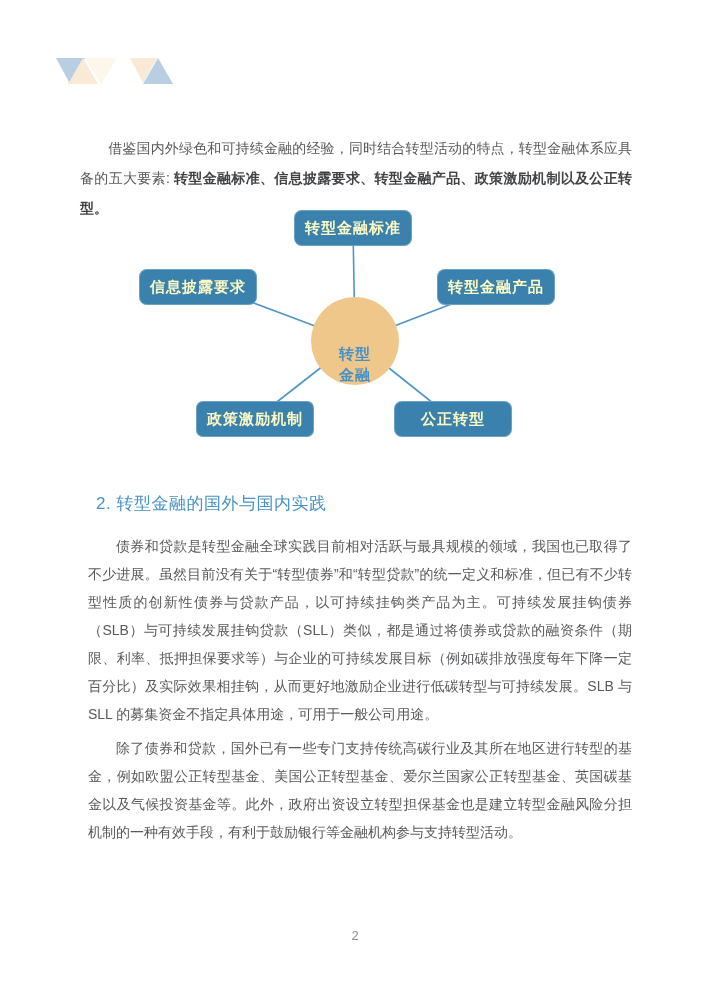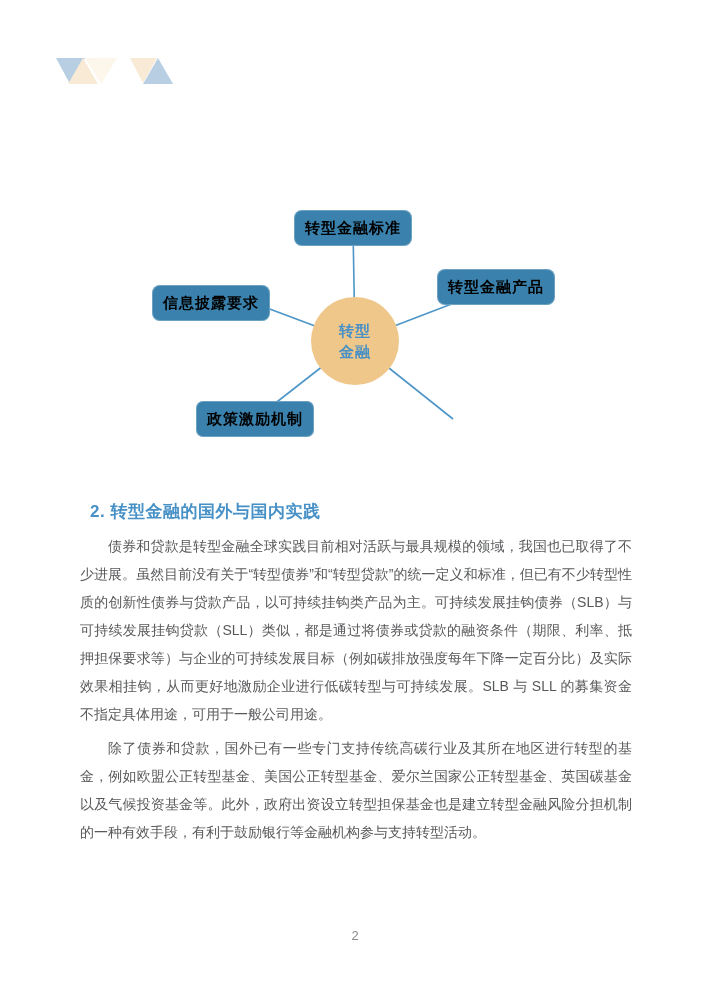--- a/index.html
+++ b/index.html
@@ -19,43 +19,43 @@
     font-size:14px; line-height:30px; color:var(--body);
     text-align:justify; text-justify:inter-ideograph;
   }
   .para .indent{display:inline-block; width:28px;}
   .para b{font-weight:700; color:#424345;}
   .intro{top:133px;}
   .diagram{position:absolute; left:0; top:200px; width:710px; height:255px;}
   .diagram svg.links{position:absolute; left:0; top:0; width:710px; height:255px;}
   .node{
     position:absolute; width:118px; height:36px; background:var(--box);
-    border-radius:8px; color:#000000; font-size:15px; font-weight:700;
+    border-radius:8px; color:#fef9c3; font-size:15px; font-weight:700;
     display:flex; align-items:center; justify-content:center;
     letter-spacing:1px; box-shadow:inset 0 0 0 1px rgba(255,255,255,.25);
   }
   .node-standards{left:294px; top:10px;}
-  .node-disclosure{left:152px; top:69px;margin-top:16px;}
+  .node-disclosure{left:139px; top:69px;}
   .node-products{left:437px; top:69px;align-items:center;}
   .node-policy{left:196px; top:201px;border-radius:7px;}
   .node-just{left:394px; top:201px;}
   .hub{
     position:absolute; left:311px; top:97px; width:88px; height:88px;
     background:var(--circle); border-radius:50%;
-    display:flex; flex-direction:column; align-items:center; justify-content:center;
+    display:flex; flex-direction:column; align-items:center; justify-content:flex-end;
     color:var(--heading); font-size:15px; font-weight:700; line-height:21px;
     letter-spacing:1px;
   }
   .section-heading{
-    position:absolute; left:90px; top:492px; width:552px;
-    font-size:17px; font-weight:700; color:var(--heading); letter-spacing:.5px;margin-top:8px;
+    position:absolute; left:96px; top:492px; width:552px;
+    font-size:17px; font-weight:400; color:var(--heading); letter-spacing:.5px;
   }
   .body-col{position:absolute; left:80px; top:532px; width:552px;}
   .body-col p{
-    margin:0 0 6px 0; font-size:14px; line-height:28px; color:var(--body);
+    margin:0 0 6px 8px; font-size:14px; line-height:28px; color:var(--body);
     text-align:justify; text-justify:inter-ideograph; text-indent:2em;
   }
   .page-number{
     position:absolute; left:0; top:928px; width:710px; text-align:center;
     font-size:13px; color:var(--pagenum);
   }
 </style>
 </head>
 <body>
 
@@ -64,20 +64,23 @@
   <div class="logo">
     <svg width="122" height="30" viewBox="0 0 122 30" xmlns="http://www.w3.org/2000/svg">
       <polygon points="2,2 31,2 16,28" fill="var(--logo-blue)"></polygon>
       <polygon points="29,2 14,28 44,28" fill="var(--logo-beige)"></polygon>
       <polygon points="31,2 63,2 47,28" fill="var(--logo-cream)"></polygon>
       <polygon points="76,2 103,2 89,27" fill="var(--logo-beige)"></polygon>
       <polygon points="104,2 89,28 119,28" fill="var(--logo-blue)"></polygon>
     </svg>
   </div>
 
+  <div class="para intro">
+    <span class="indent"></span><span>借鉴国内外绿色和可持续金融的经验，同时结合转型活动的特点，转型金融体系应具备的五大要素: </span><b>转型金融标准、信息披露要求、转型金融产品、政策激励机制以及公正转型。</b>
+  </div>
 
   <div class="diagram">
     <svg class="links" viewBox="0 0 710 255">
       <line x1="355" y1="141" x2="353" y2="28" stroke="var(--line)" stroke-width="1.6"></line>
       <line x1="355" y1="141" x2="211" y2="87" stroke="var(--line)" stroke-width="1.6"></line>
       <line x1="355" y1="141" x2="496" y2="87" stroke="var(--line)" stroke-width="1.6"></line>
       <line x1="355" y1="141" x2="255" y2="219" stroke="var(--line)" stroke-width="1.6"></line>
       <line x1="355" y1="141" x2="453" y2="219" stroke="var(--line)" stroke-width="1.6"></line>
     </svg>
     <div class="node node-standards">
@@ -85,20 +88,23 @@
     </div>
     <div class="node node-disclosure">
       <span>信息披露要求</span>
     </div>
     <div class="node node-products">
       <span>转型金融产品</span>
     </div>
     <div class="node node-policy">
       <span>政策激励机制</span>
     </div>
+    <div class="node node-just">
+      <span>公正转型</span>
+    </div>
     <div class="hub">
       <span>转型</span>
       <span>金融</span>
     </div>
   </div>
 
   <div class="section-heading">2. 转型金融的国外与国内实践</div>
 
   <div class="body-col">
     <p>债券和贷款是转型金融全球实践目前相对活跃与最具规模的领域，我国也已取得了不少进展。虽然目前没有关于“转型债券”和“转型贷款”的统一定义和标准，但已有不少转型性质的创新性债券与贷款产品，以可持续挂钩类产品为主。可持续发展挂钩债券（SLB）与可持续发展挂钩贷款（SLL）类似，都是通过将债券或贷款的融资条件（期限、利率、抵押担保要求等）与企业的可持续发展目标（例如碳排放强度每年下降一定百分比）及实际效果相挂钩，从而更好地激励企业进行低碳转型与可持续发展。SLB 与 SLL 的募集资金不指定具体用途，可用于一般公司用途。</p>

